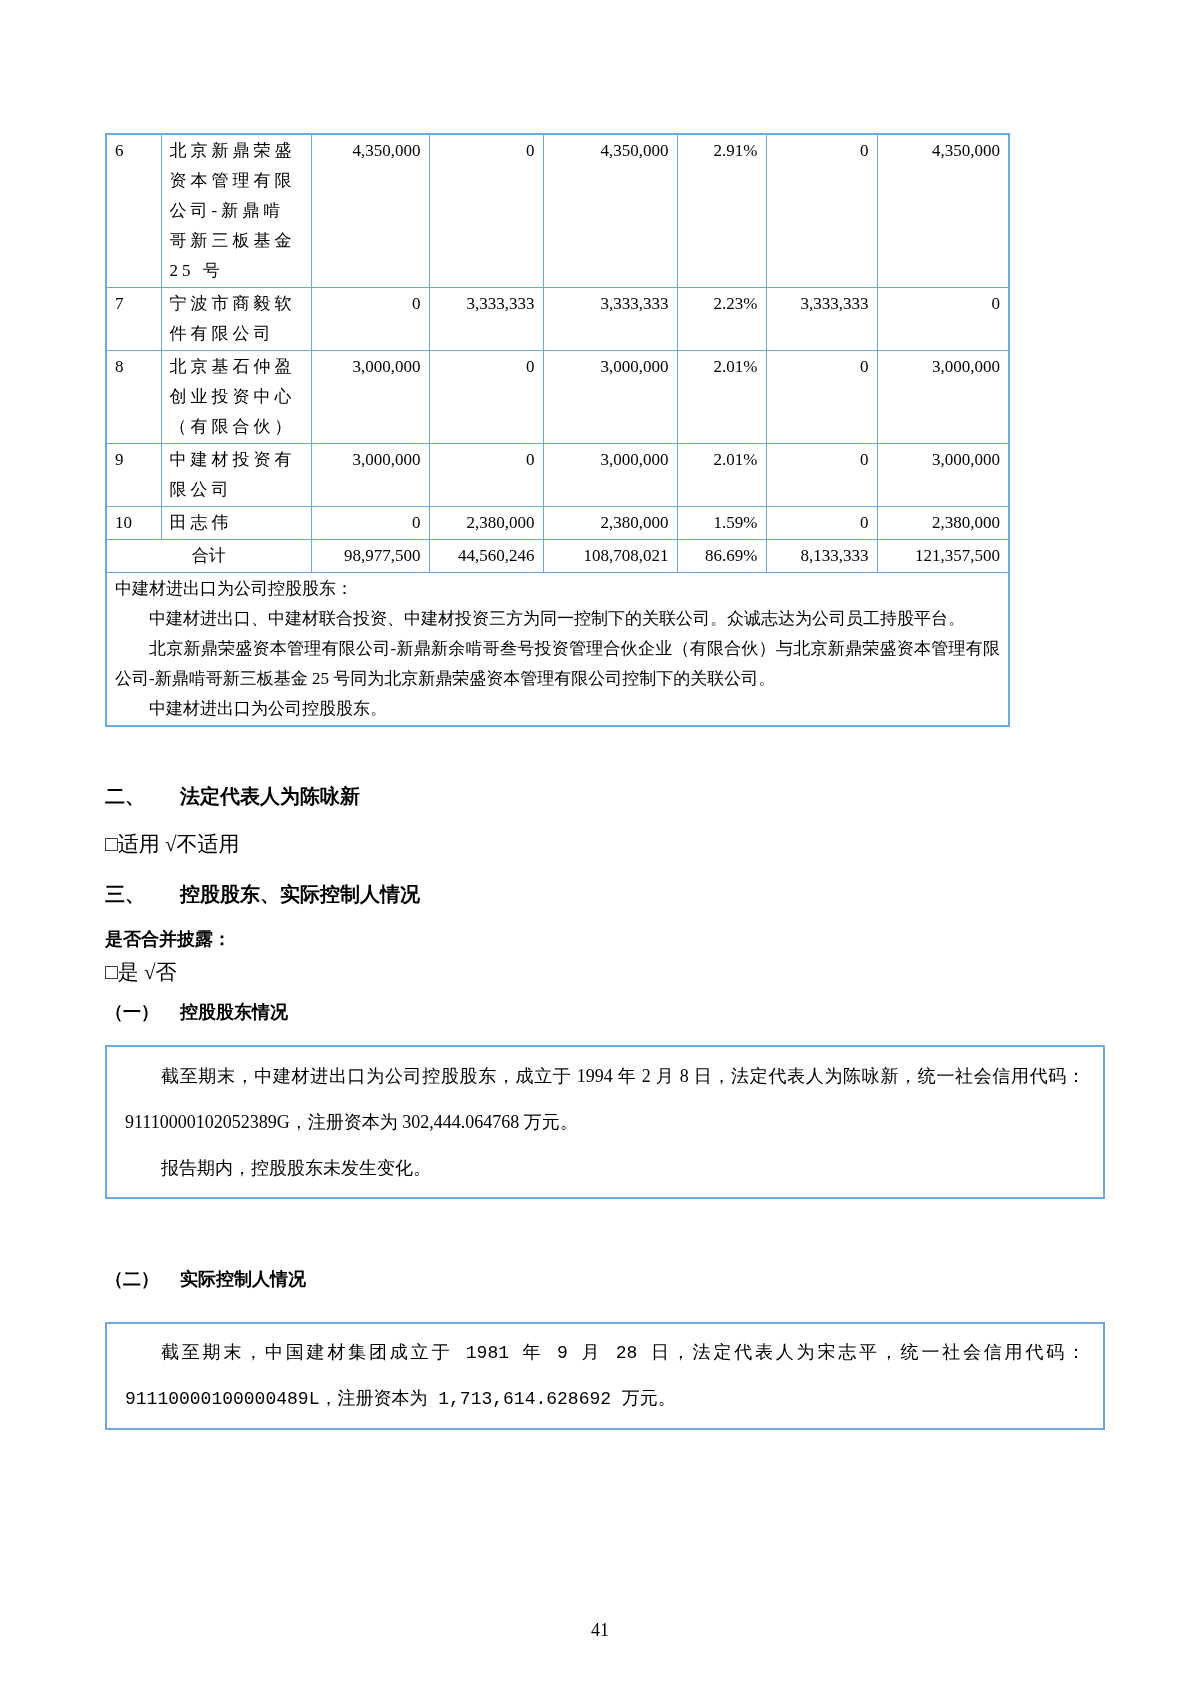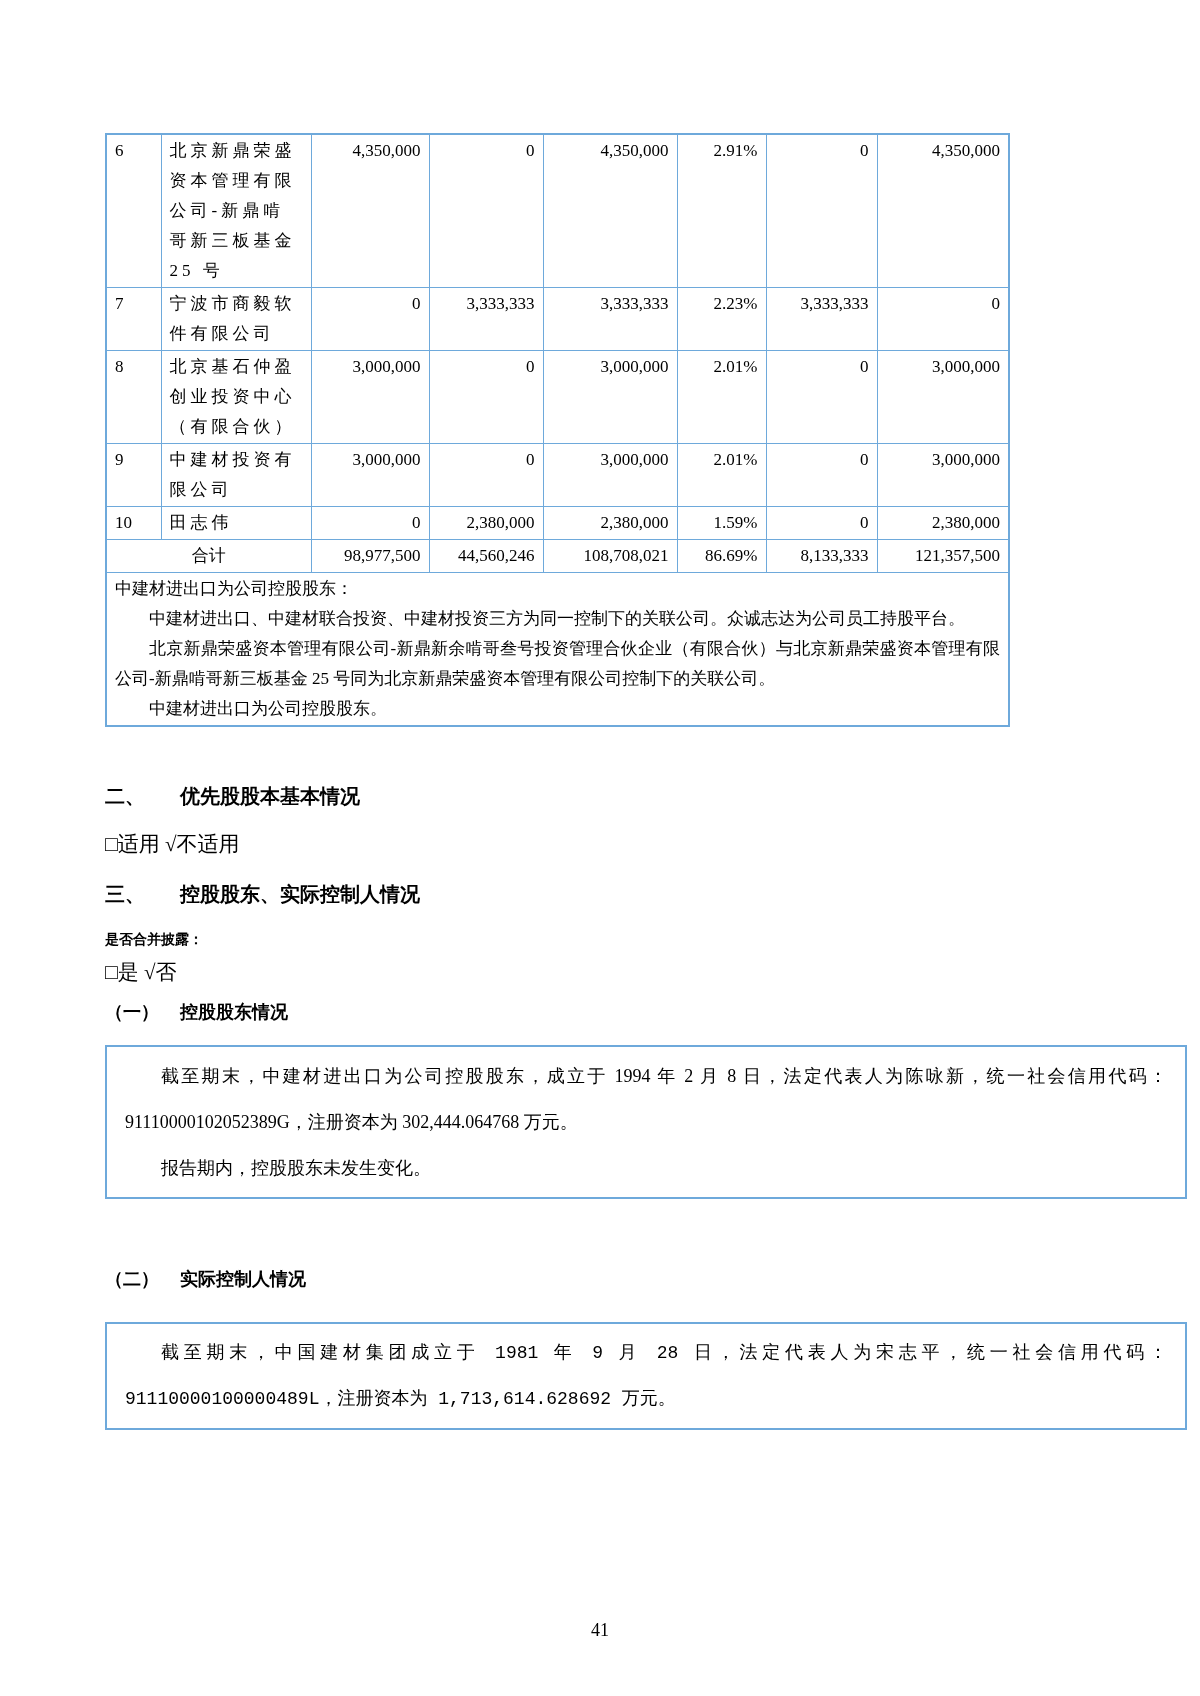--- a/index.html
+++ b/index.html
@@ -26,34 +26,34 @@
   .np { margin:0; text-indent:2em; }
 
   .h2 { display:flex; font-weight:bold; font-size:20px;
     font-family:"Liberation Sans","DejaVu Sans",sans-serif; line-height:28px; }
   .h2 .h-num { min-width:75px; }
   .h3 { display:flex; font-weight:bold; font-size:18px;
     font-family:"Liberation Sans","DejaVu Sans",sans-serif; line-height:25px; }
   .h3 .h-num { min-width:75px; }
 
   .plain { font-size:21px; line-height:24px; }
-  .bold-label { font-weight:bold; font-size:14px; line-height:26px;
+  .bold-label { font-weight:bold; font-size:18px; line-height:26px;
     font-family:"Liberation Sans","DejaVu Sans",sans-serif; }
 
   .mt-sec { margin-top:55px; }
   .mt-app { margin-top:22px; }
   .mt-h2b { margin-top:24px; }
   .mt-merge { margin-top:18px; }
   .mt-mergeval { margin-top:8px; }
   .mt-sub { margin-top:16px; }
   .mt-box { margin-top:20px; }
   .mt-sub2 { margin-top:68px; }
   .mt-box2 { margin-top:30px;font-family:Liberation Mono, monospace; }
 
-  .bluebox { width:1082px; border:2px solid #6ea9db; padding:6px 18px;
+  .bluebox { width:1000px; border:2px solid #6ea9db; padding:6px 18px;
     font-size:18px; line-height:46px; text-align:justify; }
   .bluebox p { margin:0; }
   .bp-indent { text-indent:2em; }
 
   .pagenum { position:absolute; left:0; right:0; top:1620px;
     text-align:center; font-size:18px; }
 </style>
 </head>
 <body>
 
@@ -137,21 +137,21 @@
             <p class="np">中建材进出口、中建材联合投资、中建材投资三方为同一控制下的关联公司。众诚志达为公司员工持股平台。</p>
             <p class="np">北京新鼎荣盛资本管理有限公司-新鼎新余啃哥叁号投资管理合伙企业（有限合伙）与北京新鼎荣盛资本管理有限公司-新鼎啃哥新三板基金 25 号同为北京新鼎荣盛资本管理有限公司控制下的关联公司。</p>
             <p class="np">中建材进出口为公司控股股东。</p>
           </td>
         </tr>
       </tbody>
     </table>
 
     <div class="h2 mt-sec">
       <span class="h-num">二、</span>
-      <span>优先股股本基本情况</span>
+      <span>法定代表人为陈咏新</span>
     </div>
     <div class="plain mt-app">□适用 √不适用</div>
 
     <div class="h2 mt-h2b">
       <span class="h-num">三、</span>
       <span>控股股东、实际控制人情况</span>
     </div>
     <div class="bold-label mt-merge">是否合并披露：</div>
     <div class="plain mt-mergeval">□是  √否</div>
 

